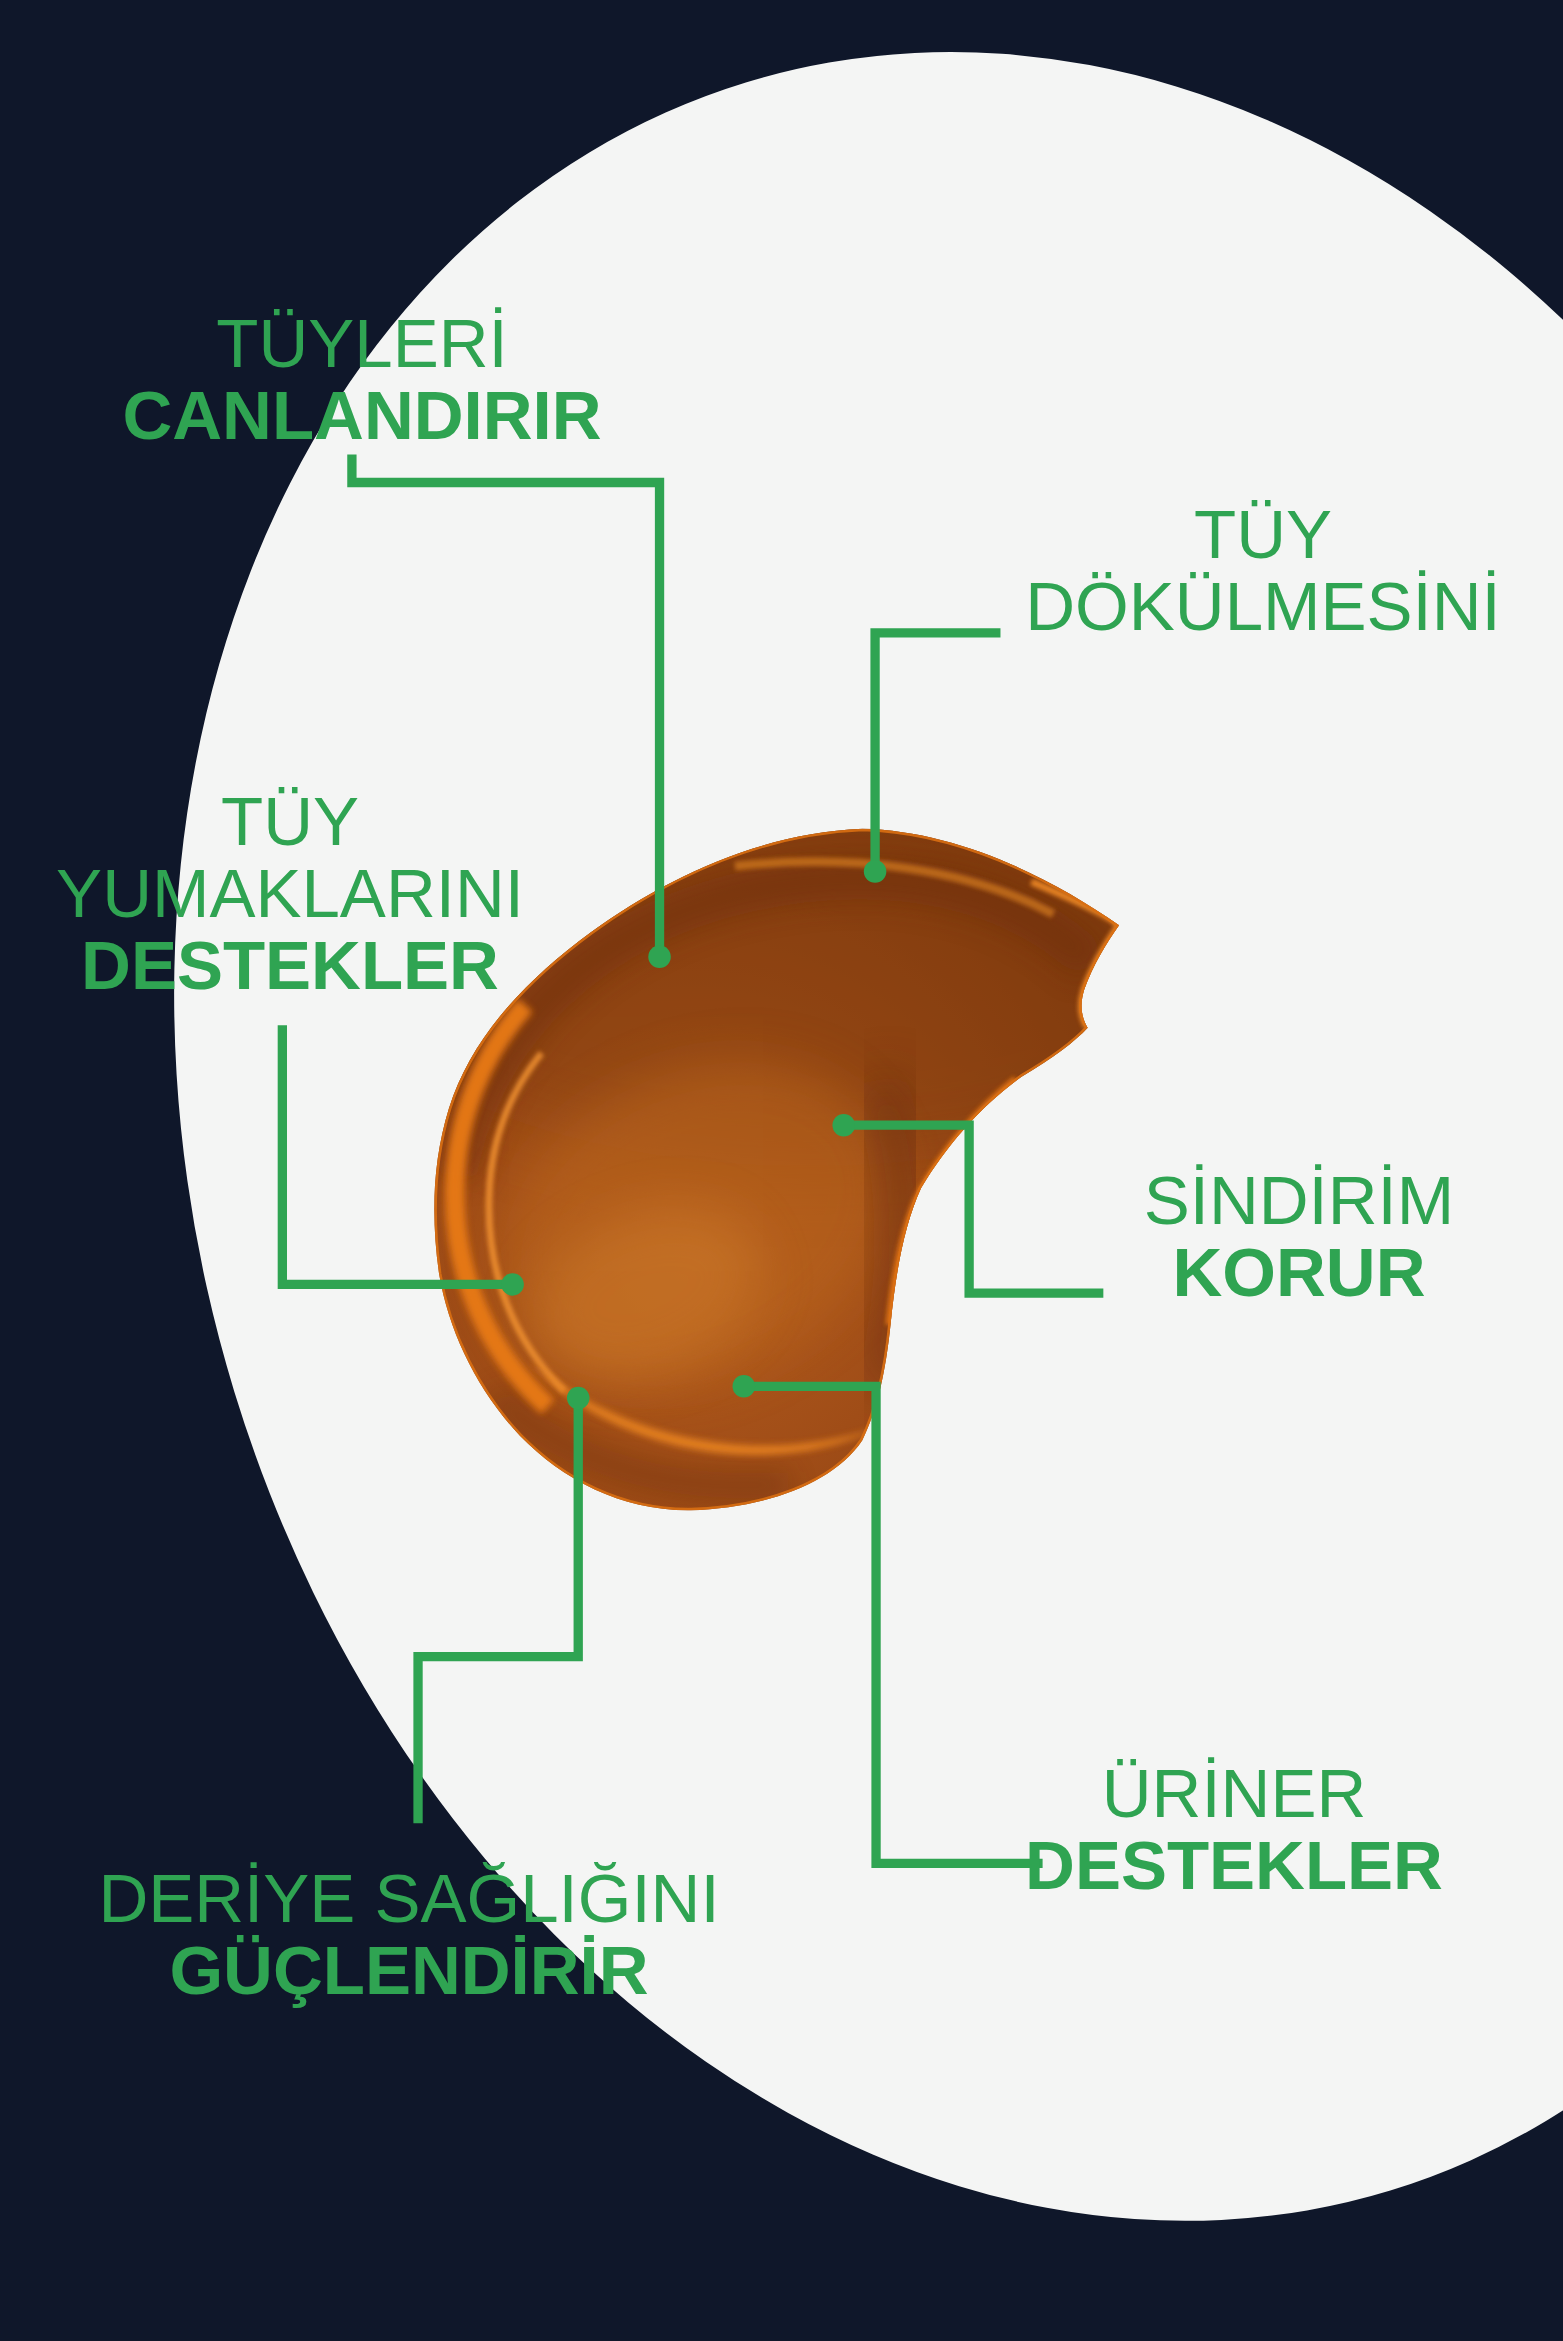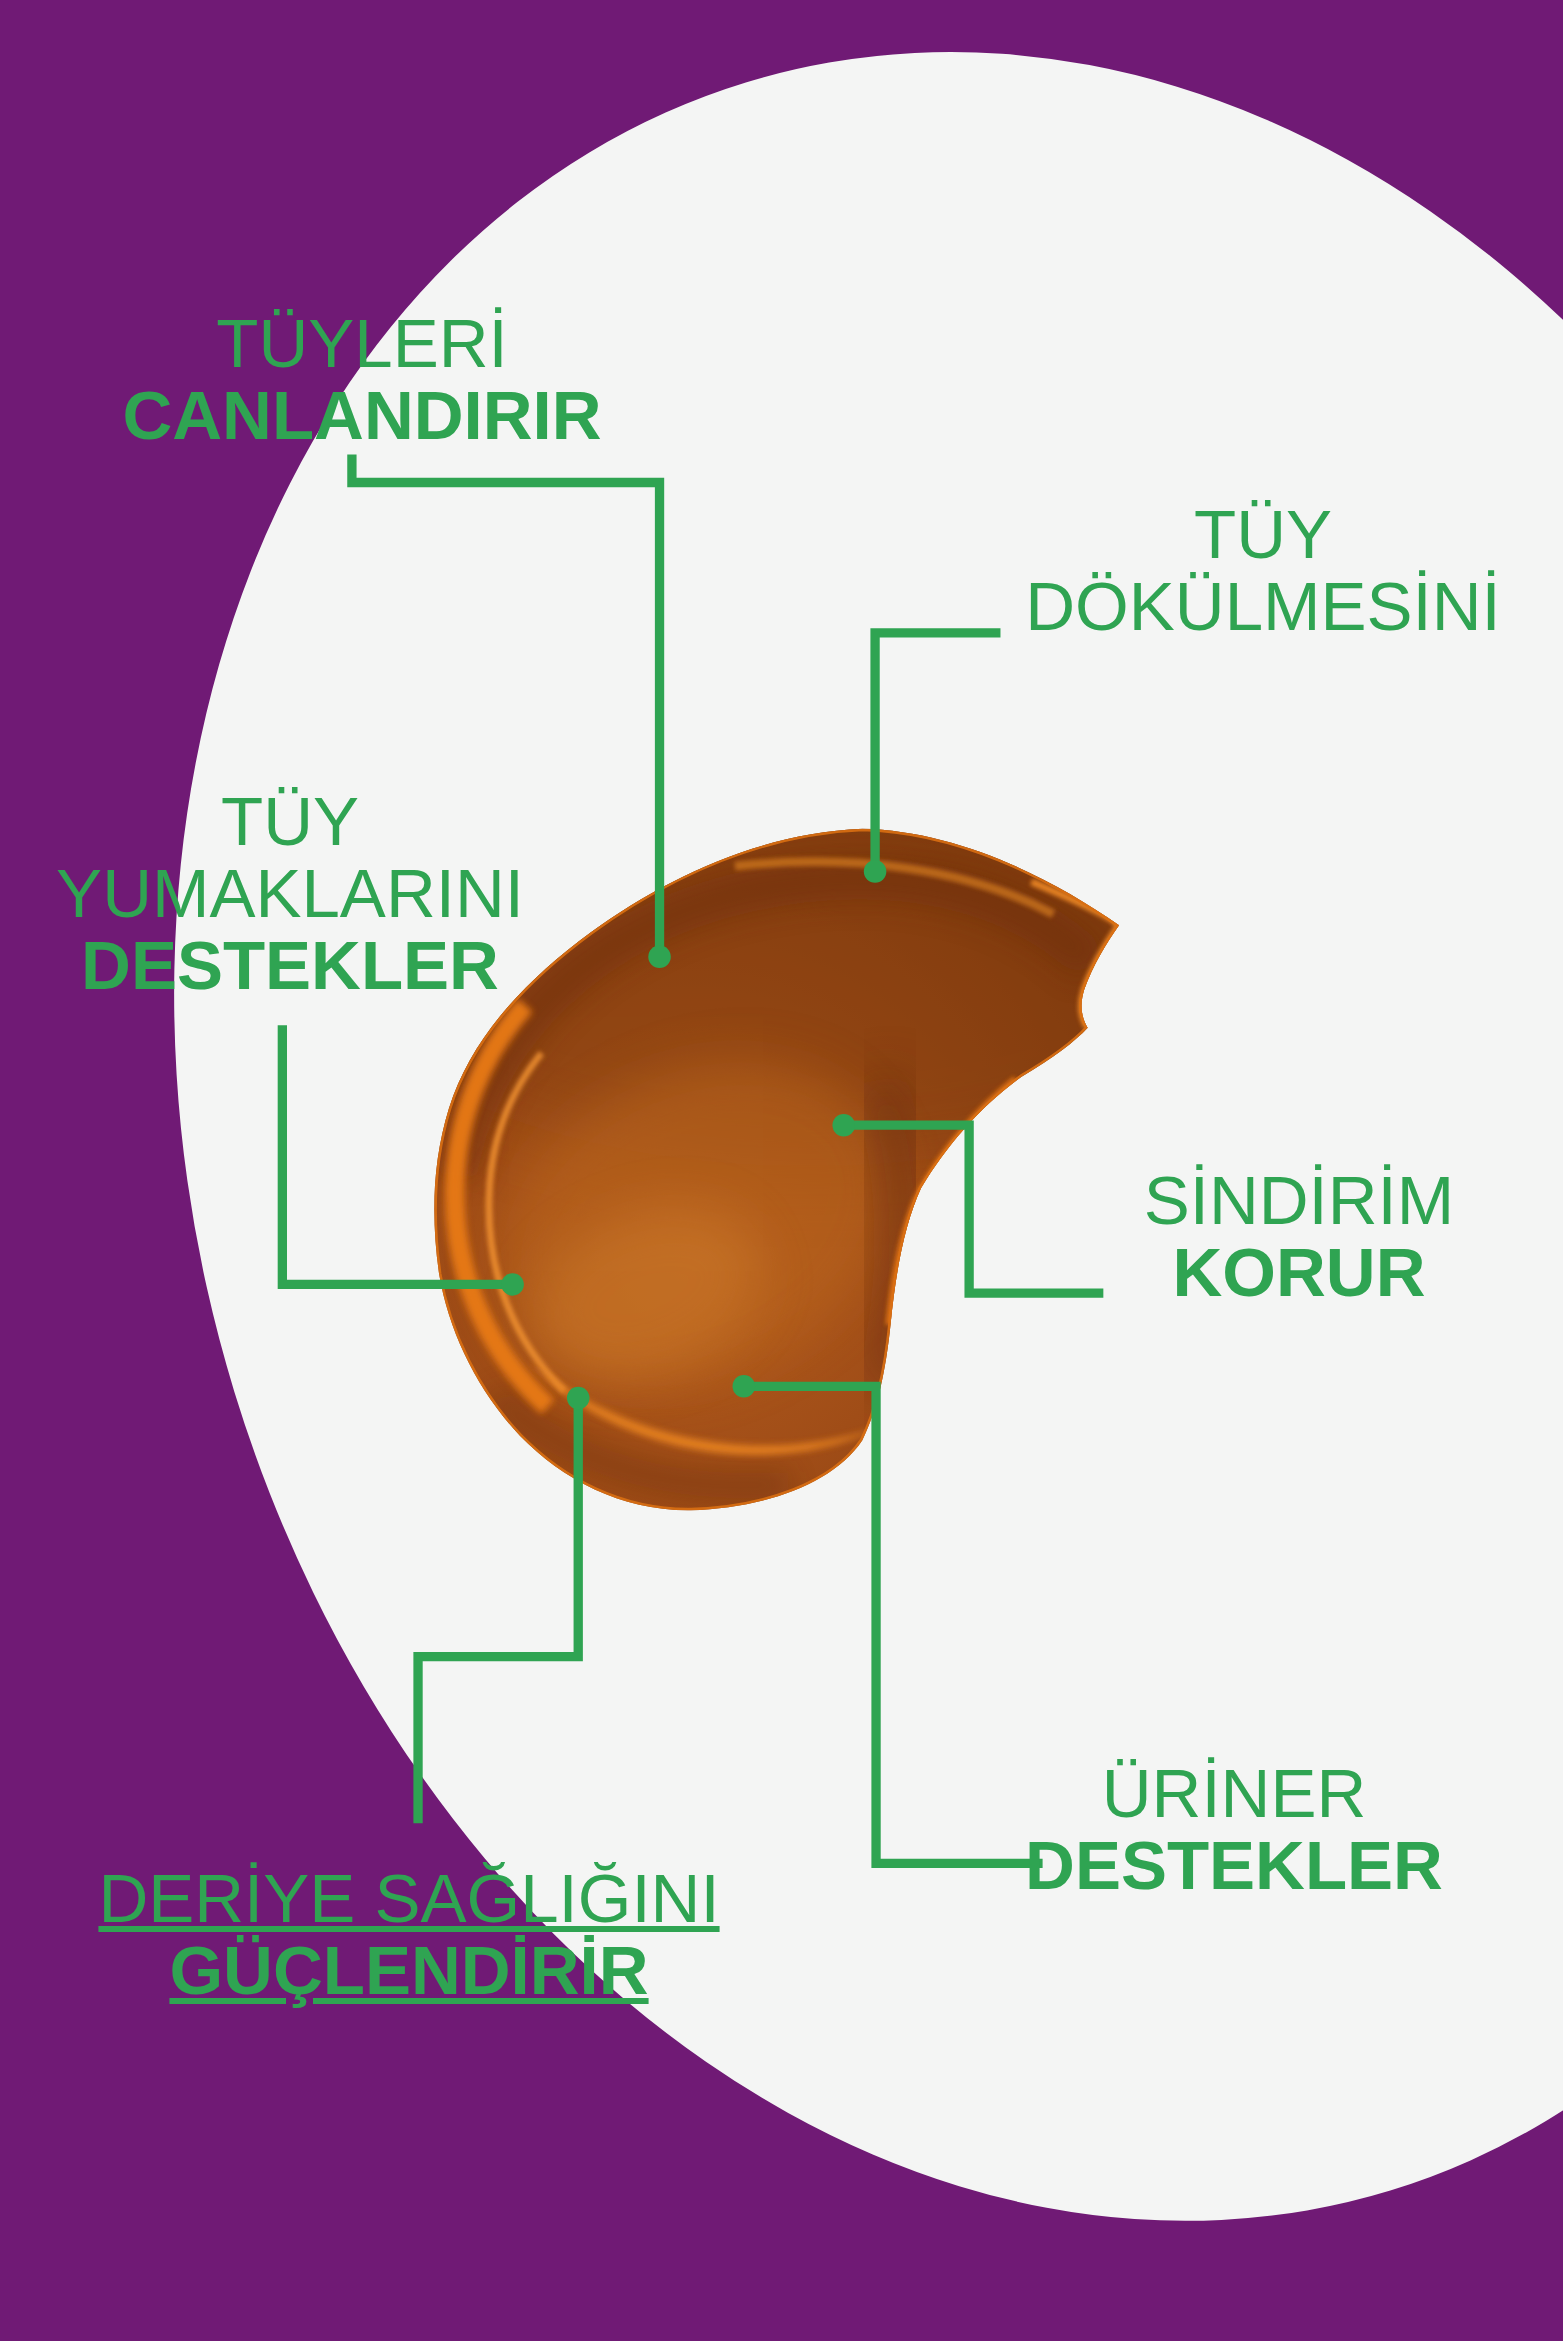--- a/index.html
+++ b/index.html
@@ -8,21 +8,21 @@
     background: #ffffff;
     width: 1564px;
     height: 2342px;
     overflow: hidden;
     font-family: "Liberation Sans", sans-serif;
   }
   .stage {
     position: relative;
     width: 1564px;
     height: 2342px;
-    background: #701a75;
+    background: #0f172a;
   }
   .stage svg.scene {
     position: absolute;
     left: 0; top: 0;
     width: 1564px;
     height: 2342px;
     display: block;
   }
   .benefit-label {
     position: absolute;
@@ -35,21 +35,21 @@
     white-space: nowrap;
     font-weight: 400;
   }
   .benefit-label .ln { display: block; }
   .benefit-label .bold { font-weight: 700; }
   
   #label-top-left     { left: 362px;  top: 308px;  }
   #label-top-right    { left: 1263px; top: 499px; }
   #label-mid-left     { left: 290px;  top: 786px; }
   #label-mid-right    { left: 1299px; top: 1165px; }
-  #label-bottom-left  { left: 409px;  top: 1863px; text-decoration: underline; }
+  #label-bottom-left  { left: 409px;  top: 1863px; }
   #label-bottom-right { left: 1234px; top: 1758px; }
 </style>
 </head>
 <body>
 
 <div class="stage">
 
   <svg class="scene" viewBox="0 0 3192 4781" xmlns="http://www.w3.org/2000/svg">
     <defs>
       <radialGradient id="pasteBase" cx="0.38" cy="0.62" r="0.75">

